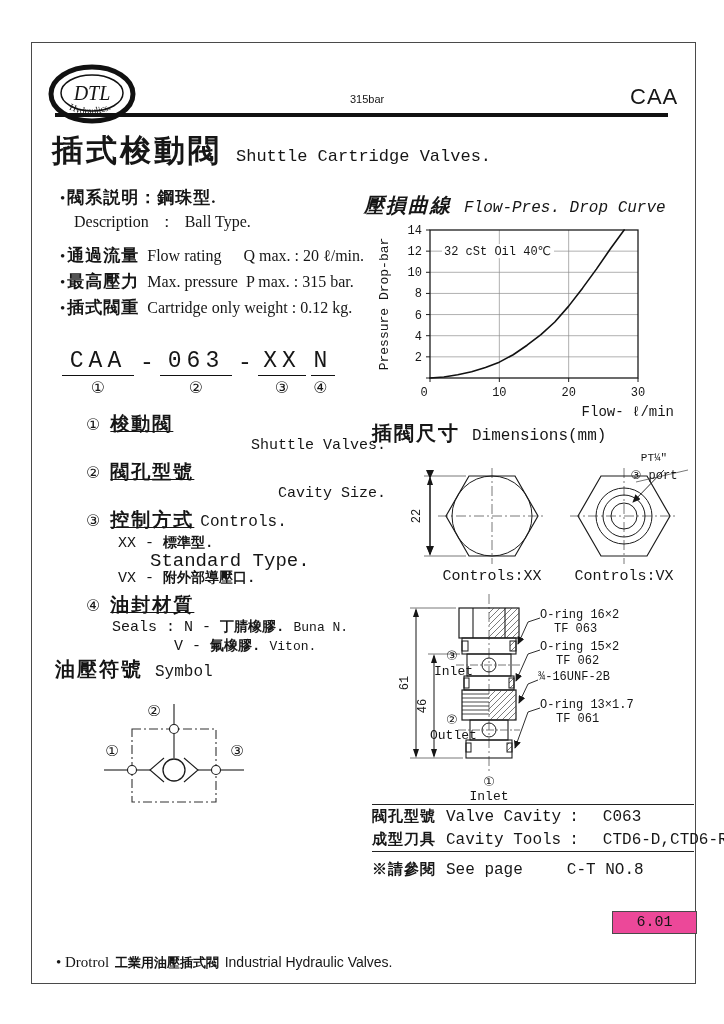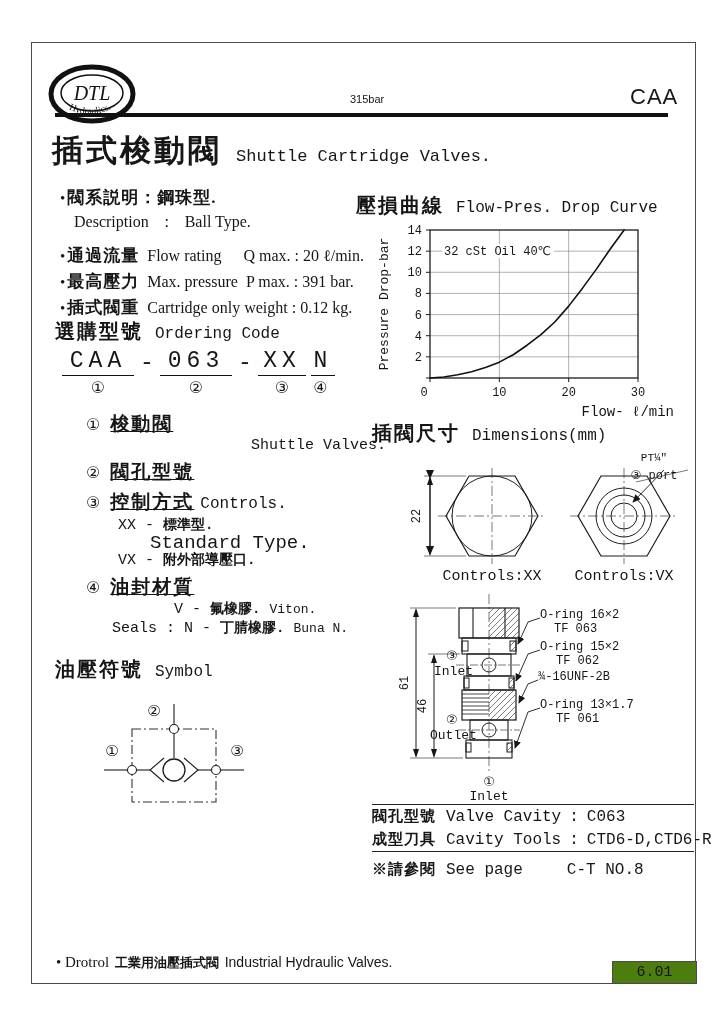--- a/index.html
+++ b/index.html
@@ -60,43 +60,43 @@
   .seal-row .zh{font-weight:600;font-size:14px;}
   .seal-row .en-small{font-size:13px;}
   .seal-row2{margin-left:88px;}
   .item{margin-bottom:5px;}
 
   
   .symbol-heading{left:55px;top:656px;white-space:nowrap;}
   .symbol-svg{left:92px;top:694px;}
 
   
-  .chart-heading{left:356px;top:192px;white-space:nowrap;}
+  .chart-heading{left:364px;top:192px;white-space:nowrap;font-style:italic;}
   .chart-svg{left:374px;top:222px;}
   .dim-heading{left:372px;top:420px;white-space:nowrap;}
   .hex-svg{left:392px;top:448px;}
   .cart-svg{left:394px;top:588px;}
 
   
   .cavity{left:372px;top:804px;width:322px;}
   .rule{height:0;border-top:1.5px solid #222;margin:0;}
   .cav-row{display:flex;align-items:baseline;padding:2px 0;white-space:nowrap;}
   .cav-zh{font-size:15px;font-weight:600;letter-spacing:1px;}
   .cav-en{font-size:16px;margin-left:10px;}
   .cav-sep{font-size:16px;margin-left:8px;}
-  .cav-val{font-size:16px;margin-left:8px;}
+  .cav-val{font-size:16px;margin-left:24px;}
   .see-row{display:flex;align-items:baseline;padding-top:8px;white-space:nowrap;}
   .see-val{margin-left:44px;}
 
   
   .footer{left:56px;top:954px;font-size:15px;white-space:nowrap;}
   .footer .f-zh{font-size:13px;font-weight:600;margin:0 2px;}
   .footer .f-en{font-size:14px;font-family:"Liberation Sans",sans-serif;}
-  .page-box{left:612px;top:961px;width:83px;height:21px;border:1.5px solid #4a4a4a;
-            display:flex;align-items:center;justify-content:center;font-size:15px;background:#4d7c0f;}
+  .page-box{left:612px;top:911px;width:83px;height:21px;border:1.5px solid #4a4a4a;
+            display:flex;align-items:center;justify-content:center;font-size:15px;background:#ec4899;}
 
   svg text{fill:#161616;}
   .tline{stroke:#1c1c1c;stroke-width:1.1;fill:none;}
   .thin{stroke:#555;stroke-width:0.8;fill:none;}
 </style>
 </head>
 <body>
 
 <div class="page">
   <div class="abs frame"></div>
@@ -134,33 +134,29 @@
     <div class="spec-row">
       <span class="bullet">•</span>
       <span class="zh">通過流量</span>
       <span class="en">Flow rating</span>
       <span class="en" style="margin-left:22px">Q max. : 20 ℓ/min.</span>
     </div>
     <div class="spec-row">
       <span class="bullet">•</span>
       <span class="zh">最高壓力</span>
       <span class="en">Max. pressure</span>
-      <span class="en">P max. : 391 bar.</span>
+      <span class="en">P max. : 315 bar.</span>
     </div>
     <div class="spec-row">
       <span class="bullet">•</span>
       <span class="zh">插式閥重</span>
       <span class="en">Cartridge only weight : 0.12 kg.</span>
     </div>
   </div>
 
-  <div class="abs ordering-heading">
-    <span class="h-zh">選購型號</span>
-    <span class="h-en mono">Ordering Code</span>
-  </div>
   <div class="abs code-row mono">
     <span class="code-seg w-caa">CAA</span>
     <span class="code-dash">-</span>
     <span class="code-seg w-063">063</span>
     <span class="code-dash">-</span>
     <span class="code-seg w-xx">XX</span>
     <span class="code-seg w-n">N</span>
   </div>
   <div class="abs nums-row">
     <span class="num-cell" style="width:72px">①</span>
@@ -177,20 +173,21 @@
         <span class="item-num">①</span>
         <span class="item-zh">梭動閥</span>
       </div>
       <div class="item-sub mono">Shuttle Valves.</div>
     </div>
     <div class="item">
       <div class="item-head">
         <span class="item-num">②</span>
         <span class="item-zh">閥孔型號</span>
       </div>
+      <div class="item-sub mono">Cavity Size.</div>
     </div>
     <div class="item">
       <div class="item-head">
         <span class="item-num">③</span>
         <span class="item-zh">控制方式</span>
         <span class="item-en-inline mono">Controls.</span>
       </div>
       <div class="opt-row mono">
         <span>XX</span>
         <span>-</span>
@@ -201,31 +198,31 @@
         <span>VX</span>
         <span>-</span>
         <span class="zh">附外部導壓口.</span>
       </div>
     </div>
     <div class="item">
       <div class="item-head">
         <span class="item-num">④</span>
         <span class="item-zh">油封材質</span>
       </div>
+      <div class="seal-row mono">
+        <span>Seals : </span><span>N</span>
+        <span>-</span>
+        <span class="zh">丁腈橡膠.</span>
+        <span class="en-small">Buna N.</span>
+      </div>
       <div class="seal-row seal-row2 mono">
         <span>V</span>
         <span>-</span>
         <span class="zh">氟橡膠.</span>
         <span class="en-small">Viton.</span>
-      </div>
-      <div class="seal-row mono">
-        <span>Seals : </span><span>N</span>
-        <span>-</span>
-        <span class="zh">丁腈橡膠.</span>
-        <span class="en-small">Buna N.</span>
       </div>
     </div>
   </div>
 
   <div class="abs symbol-heading">
     <span class="h-zh">油壓符號</span>
     <span class="h-en mono">Symbol</span>
   </div>
   <div class="abs symbol-svg">
     <svg width="180" height="140" viewBox="0 0 180 140">

